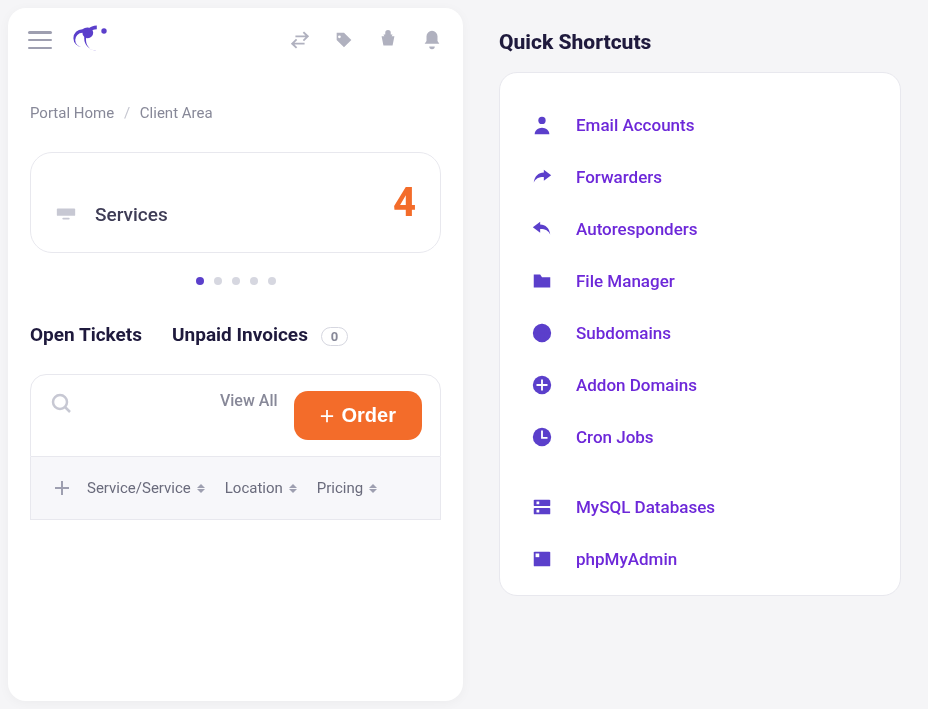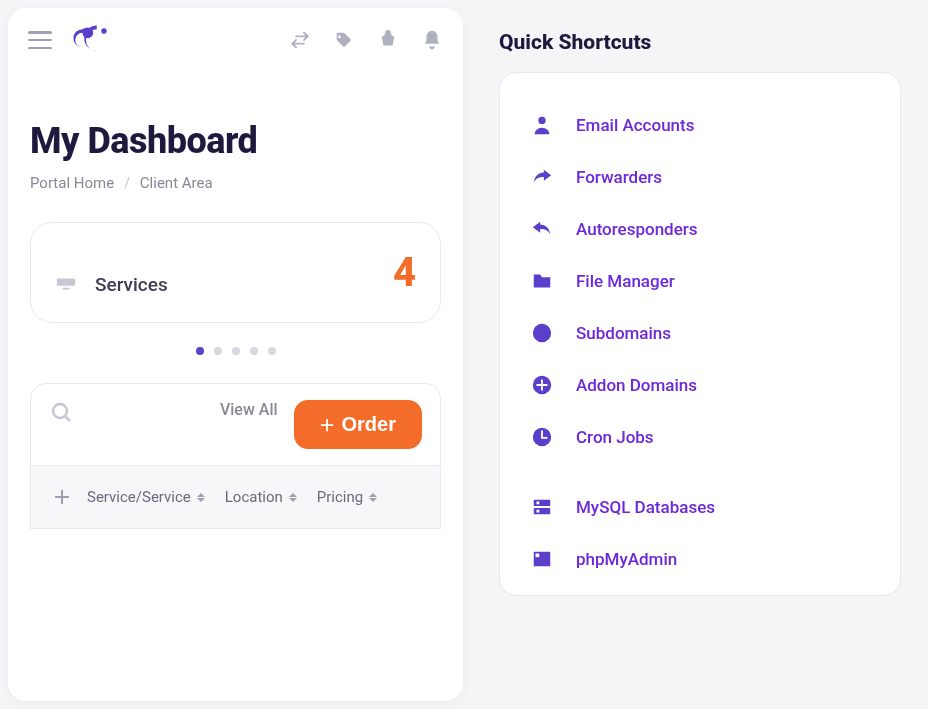--- a/index.html
+++ b/index.html
@@ -270,21 +270,20 @@
       </div>
       <div class="header-icon">
         <svg viewBox="0 0 24 24" width="22" height="22">
             <path d="M12 2a6 6 0 0 0-6 6v5l-2 3h16l-2-3V8a6 6 0 0 0-6-6zm0 20a3 3 0 0 0 3-3H9a3 3 0 0 0 3 3z"></path>
           </svg>
       </div>
     </div>
   </div>
 
   <div class="content">
-    <h1 class="page-title">My Dashboard</h1>
     <div class="breadcrumb">
       <a href="#">Portal Home</a>
       <span class="breadcrumb-sep">/</span>
       <span>Client Area</span>
     </div>
 
     <div class="card">
       <div class="card-icon">
         <svg viewBox="0 0 24 16" width="22" height="16">
             <rect x="2" y="2" width="20" height="8" rx="1"></rect>
@@ -296,20 +295,27 @@
     </div>
 
     <div class="carousel-dots">
       <div class="dot active"></div>
       <div class="dot"></div>
       <div class="dot"></div>
       <div class="dot"></div>
       <div class="dot"></div>
     </div>
 
+    <div class="tabs-row">
+      <div class="tab-item">Open Tickets</div>
+      <div class="tab-item">
+        <span>Unpaid Invoices</span>
+        <span class="tab-badge">0</span>
+      </div>
+    </div>
 
     <div class="toolbar">
       <div class="search-btn">
         <svg viewBox="0 0 24 24" width="24" height="24" fill="none" stroke="#c7c8d3" stroke-width="2.5">
             <circle cx="10" cy="10" r="7"></circle>
             <line x1="20" y1="20" x2="15" y2="15"></line>
           </svg>
       </div>
       <div class="viewall-btn">View All</div>
       <button class="order-btn">

